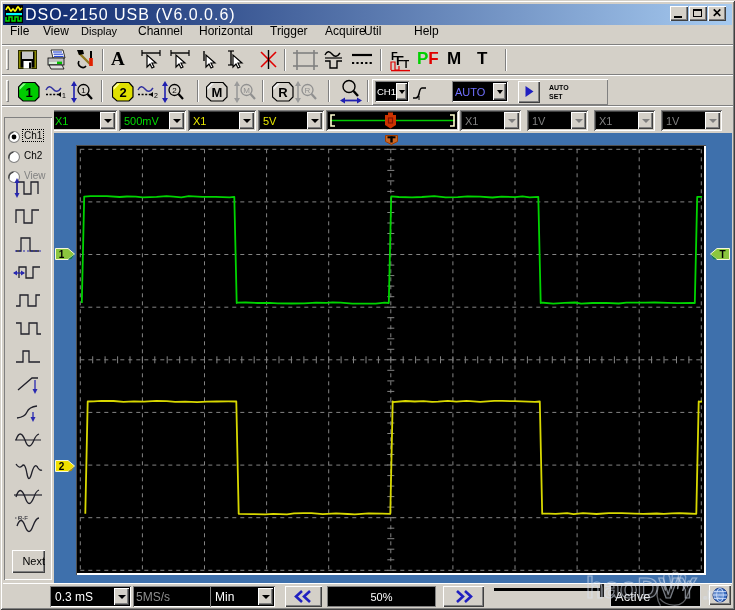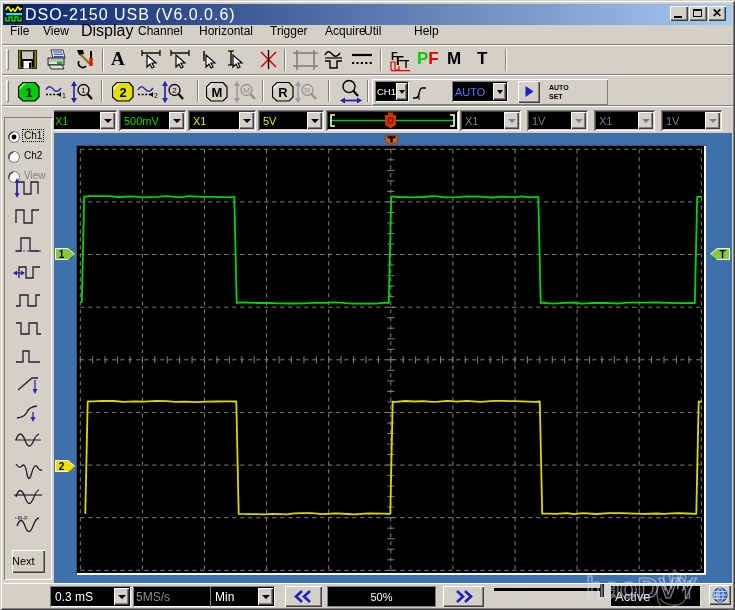--- a/index.html
+++ b/index.html
@@ -27,21 +27,21 @@
     <div class="a" style="left:4px;top:10px;width:8px;height:2px;background:#000"></div>
   </div>
 <div class="a btn" style="left:689px;top:6px;width:18px;height:15px">
     <div class="a" style="left:4px;top:3px;width:9px;height:8px;border:1px solid #000;border-top:2px solid #000"></div>
   </div>
 <div class="a btn" style="left:708px;top:6px;width:18px;height:15px">
     <div class="a" style="left:0;top:0;width:18px;height:15px;text-align:center;font-size:12px;font-weight:bold;line-height:14px">✕</div>
   </div>
 <div class="a" style="left:10px;top:22px;height:18px;line-height:18px;font-size:12px;color:#000">File</div>
 <div class="a" style="left:43px;top:22px;height:18px;line-height:18px;font-size:12px;color:#000">View</div>
-<div class="a" style="left:81px;top:22px;height:18px;line-height:18px;font-size:16px;color:#000">Display</div>
+<div class="a" style="left:81px;top:22px;height:18px;line-height:18px;font-size:11px;color:#000">Display</div>
 <div class="a" style="left:138px;top:22px;height:18px;line-height:18px;font-size:12px;color:#000">Channel</div>
 <div class="a" style="left:199px;top:22px;height:18px;line-height:18px;font-size:12px;color:#000">Horizontal</div>
 <div class="a" style="left:270px;top:22px;height:18px;line-height:18px;font-size:12px;color:#000">Trigger</div>
 <div class="a" style="left:325px;top:22px;height:18px;line-height:18px;font-size:12px;color:#000">Acquire</div>
 <div class="a" style="left:364px;top:22px;height:18px;line-height:18px;font-size:12px;color:#000">Util</div>
 <div class="a" style="left:414px;top:22px;height:18px;line-height:18px;font-size:12px;color:#000">Help</div>
 <div class="a" style="left:2px;top:44px;width:731px;height:1px;background:#808080"></div>
 <div class="a" style="left:2px;top:45px;width:731px;height:1px;background:#fff"></div>
 <div class="a" style="left:2px;top:74px;width:731px;height:1px;background:#808080"></div>
 <div class="a" style="left:2px;top:75px;width:731px;height:1px;background:#fff"></div>
@@ -369,21 +369,21 @@
     <style>.k{fill:none;stroke:#20202a;stroke-width:1.3}</style>
     <path d="M3,13 q4,-13 9,0 q4,13 9,0 q2,-6 5,-7" class="k"></path>
     <line x1="1" y1="11" x2="29" y2="11" stroke="#20202a" stroke-width="1.2"></line>
   </svg>
 <svg class="a" style="left:13px;top:512px" width="30" height="24" viewBox="0 0 30 24">
     <style>.k{fill:none;stroke:#20202a;stroke-width:1.3}</style>
     <path d="M4,14 q4,-11 8,0 q4,11 8,0 q3,-8 6,-8" class="k"></path>
     <text x="5" y="8" font-size="6" fill="#20202a">R-F</text>
     <line x1="2" y1="6" x2="8" y2="6" stroke="#20202a" stroke-width="0.8" stroke-dasharray="1.5,1.5"></line>
   </svg>
-<div class="a btn" style="left:12px;top:550px;width:33px;height:23px;text-align:left;font-size:11px;line-height:23px">Next</div>
+<div class="a btn" style="left:12px;top:550px;width:33px;height:23px;text-align:right;font-size:11px;line-height:23px">Next</div>
 <svg class="a" style="left:77px;top:146px" width="628" height="428" viewBox="0 0 628 428">
     <rect width="628" height="428" fill="#000"></rect>
     <line x1="3.3" y1="3.3" x2="3.3" y2="424.3" stroke="#848484" stroke-width="1" stroke-dasharray="4,4"></line>
     <line x1="65.4" y1="3.3" x2="65.4" y2="424.3" stroke="#848484" stroke-width="1" stroke-dasharray="4,4"></line>
     <line x1="127.5" y1="3.3" x2="127.5" y2="424.3" stroke="#848484" stroke-width="1" stroke-dasharray="4,4"></line>
     <line x1="189.6" y1="3.3" x2="189.6" y2="424.3" stroke="#848484" stroke-width="1" stroke-dasharray="4,4"></line>
     <line x1="251.7" y1="3.3" x2="251.7" y2="424.3" stroke="#848484" stroke-width="1" stroke-dasharray="4,4"></line>
     <line x1="313.8" y1="3.3" x2="313.8" y2="424.3" stroke="#848484" stroke-width="1" stroke-dasharray="4,4"></line>
     <line x1="375.9" y1="3.3" x2="375.9" y2="424.3" stroke="#848484" stroke-width="1" stroke-dasharray="4,4"></line>
     <line x1="438.0" y1="3.3" x2="438.0" y2="424.3" stroke="#848484" stroke-width="1" stroke-dasharray="4,4"></line>
@@ -561,12 +561,12 @@
 <svg class="a" style="left:648px;top:570px" width="54" height="39" viewBox="0 0 62 44">
     <g fill="none" stroke="rgba(235,240,250,0.4)" stroke-width="1.6" stroke-linecap="round">
       <path d="M14,40 q-6,-10 -2,-22 q2,-5 5,-3 l3,8"></path>
       <path d="M20,22 l-2,-14 q0,-4 3,-4 q3,0 4,4 l2,13"></path>
       <path d="M27,20 l1,-15 q1,-4 4,-3 q3,0 3,4 l-1,15"></path>
       <path d="M34,21 l3,-13 q1,-4 4,-3 q3,1 2,5 l-3,13"></path>
       <path d="M40,23 l5,-9 q2,-3 4,-1 q2,2 1,5 l-5,11 q-4,12 -16,11 q-10,-1 -15,-7"></path>
     </g>
   </svg>
 <div class="a" style="left:586px;top:572px;font-size:29px;font-weight:bold;font-family:'Liberation Sans',sans-serif;color:rgba(235,240,250,0.07);-webkit-text-stroke:1.2px rgba(218,227,242,0.55)">haoDVY</div>
-<div class="a" style="left:703px;top:585px;font-size:15px;font-weight:normal;color:rgba(235,240,250,0.06);-webkit-text-stroke:1px rgba(218,227,242,0.5)">.ru</div>
+<div class="a" style="left:703px;top:585px;font-size:15px;font-weight:bold;color:rgba(235,240,250,0.06);-webkit-text-stroke:1px rgba(218,227,242,0.5)">.ru</div>
 </body></html>

